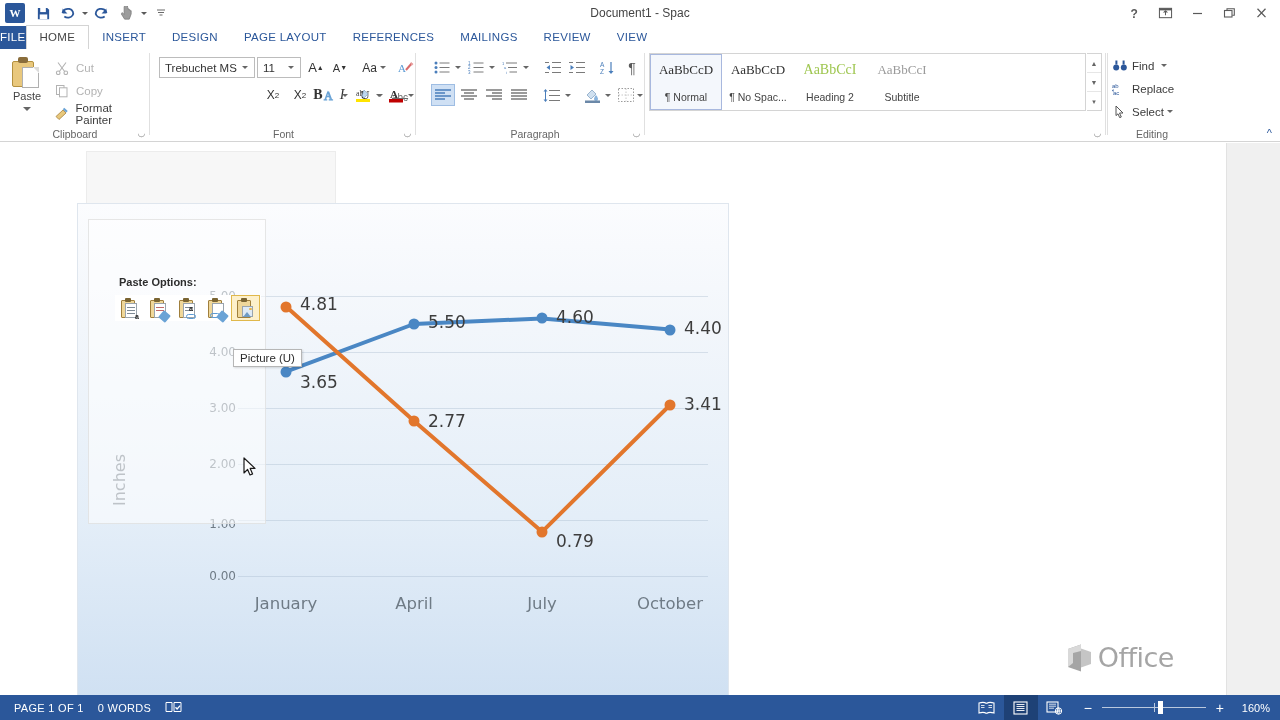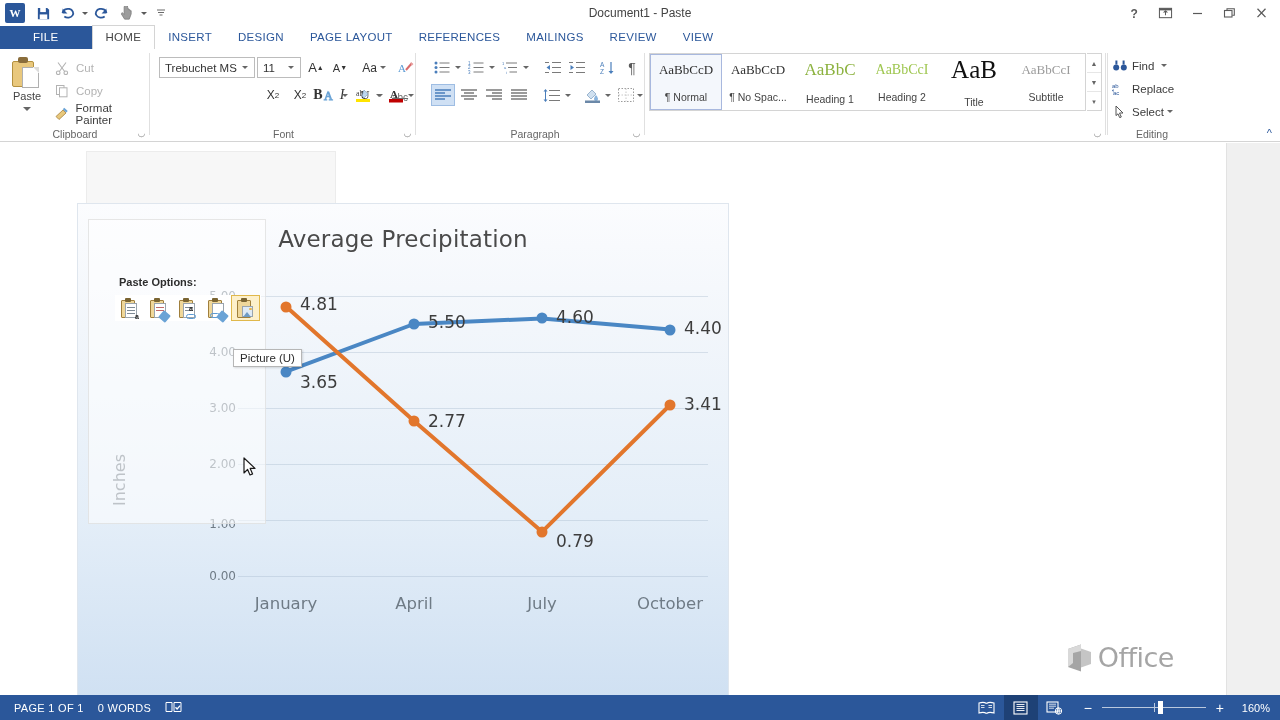--- a/index.html
+++ b/index.html
@@ -33,21 +33,21 @@
   .acct { position:absolute; right:8px; top:26px; height:22px; display:flex; align-items:center; gap:4px;}
   .acct-name{font-size:12px;color:#444;}
   .acct-caret{border-left:3px solid transparent;border-right:3px solid transparent;border-top:3px solid #666;}
   .avatar{width:20px;height:20px;background:#c9c9c9;border-radius:1px;position:relative;overflow:hidden;}
   .avatar:before{content:"";position:absolute;left:6px;top:3px;width:8px;height:8px;border-radius:50%;background:#fff;}
   .avatar:after{content:"";position:absolute;left:2px;top:12px;width:16px;height:10px;border-radius:8px 8px 0 0;background:#fff;}
 
   
   .tabstrip{position:absolute;left:0;top:26px;width:1280px;height:23px;background:#fff;display:flex;align-items:flex-end;}
   .tab{height:23px;line-height:23px;padding:0 13px;font-size:11.5px;color:#2b579a;letter-spacing:.3px;}
-  .tab.file{background:#2b579a;color:#fff;padding:0 33px;font-weight:normal;}
+  .tab.file{background:#2b579a;color:#fff;padding:0 0;font-weight:normal;}
   .tab.active{background:#fff;color:#444;border:1px solid #d4d4d4;border-bottom:none;height:24px;line-height:22px;position:relative;z-index:3;}
 
   
   .ribbon{position:absolute;left:0;top:49px;width:1280px;height:93px;background:#fff;border-bottom:1px solid #d4d4d4;}
   .rgroup{position:absolute;top:0;height:93px;}
   .rgroup .glabel{position:absolute;bottom:2px;left:0;width:100%;text-align:center;font-size:10.5px;color:#666;}
   .gsep{position:absolute;top:4px;width:1px;height:82px;background:#e0e0e0;}
   .dlg{position:absolute;bottom:3px;right:3px;width:11px;height:11px;color:#888;font-size:9px;line-height:11px;text-align:center;}
 
   
@@ -186,21 +186,21 @@
       </div>
       <div class="qat-caret">
           <i></i>
         </div>
       <div class="qat-btn">
         <svg width="12" height="12" viewBox="0 0 12 12">
             <path d="M2 3h8M3 5.5h6M4.5 8h3" stroke="#6a6a6a" stroke-width="1.1" fill="none"></path>
           </svg>
       </div>
     </div>
-    <div class="doc-title">Document1 - Paste</div>
+    <div class="doc-title">Document1 - Spac</div>
     <div class="winctl">
       <div>
         <svg width="13" height="13" viewBox="0 0 13 13">
             <text x="3.5" y="11" font-size="12" font-family="Liberation Sans" fill="#5a5a5a" font-weight="bold">?</text>
           </svg>
       </div>
       <div>
         <svg width="15" height="14" viewBox="0 0 16 15">
             <rect x="1.5" y="2.5" width="13" height="10" fill="none" stroke="#5a5a5a" stroke-width="1.1"></rect>
             <path d="M8 10V5m0 0L6 7m2-2l2 2" stroke="#5a5a5a" stroke-width="1.1" fill="none"></path>
@@ -472,30 +472,22 @@
       <div class="stylebox">
         <div class="scell sel">
           <div class="sprev">AaBbCcD</div>
           <div class="sname">¶ Normal</div>
         </div>
         <div class="scell">
           <div class="sprev">AaBbCcD</div>
           <div class="sname">¶ No Spac...</div>
         </div>
         <div class="scell">
-          <div class="sprev" style="color:#8cb23f;font-size:17px">AaBbC</div>
-          <div class="sname">Heading 1</div>
-        </div>
-        <div class="scell">
           <div class="sprev" style="color:#9ec64f;font-size:14px">AaBbCcI</div>
           <div class="sname">Heading 2</div>
-        </div>
-        <div class="scell">
-          <div class="sprev" style="color:#111;font-size:25px;line-height:26px">AaB</div>
-          <div class="sname">Title</div>
         </div>
         <div class="scell">
           <div class="sprev" style="color:#9a9a9a">AaBbCcI</div>
           <div class="sname">Subtitle</div>
         </div>
       </div>
       <div class="sscroll">
         <div>▲</div>
         <div>▼</div>
         <div style="border-bottom:none">▾</div>
@@ -540,21 +532,20 @@
     </div>
     <div class="collapse">^</div>
   </div>
 
   <div class="canvas">
     <div class="page">
 
       <div class="ghost-rect"></div>
 
       <div class="chart">
-        <div class="chart-title">Average Precipitation</div>
 
         <div class="yaxis-title">Inches</div>
 
         <div class="plot">
 
           <div class="gridline" style="top:0px"></div>
           <div class="ytick" style="top:0px">5.00</div>
           <div class="gridline" style="top:56px"></div>
           <div class="ytick" style="top:56px">4.00</div>
           <div class="gridline" style="top:112px"></div>

